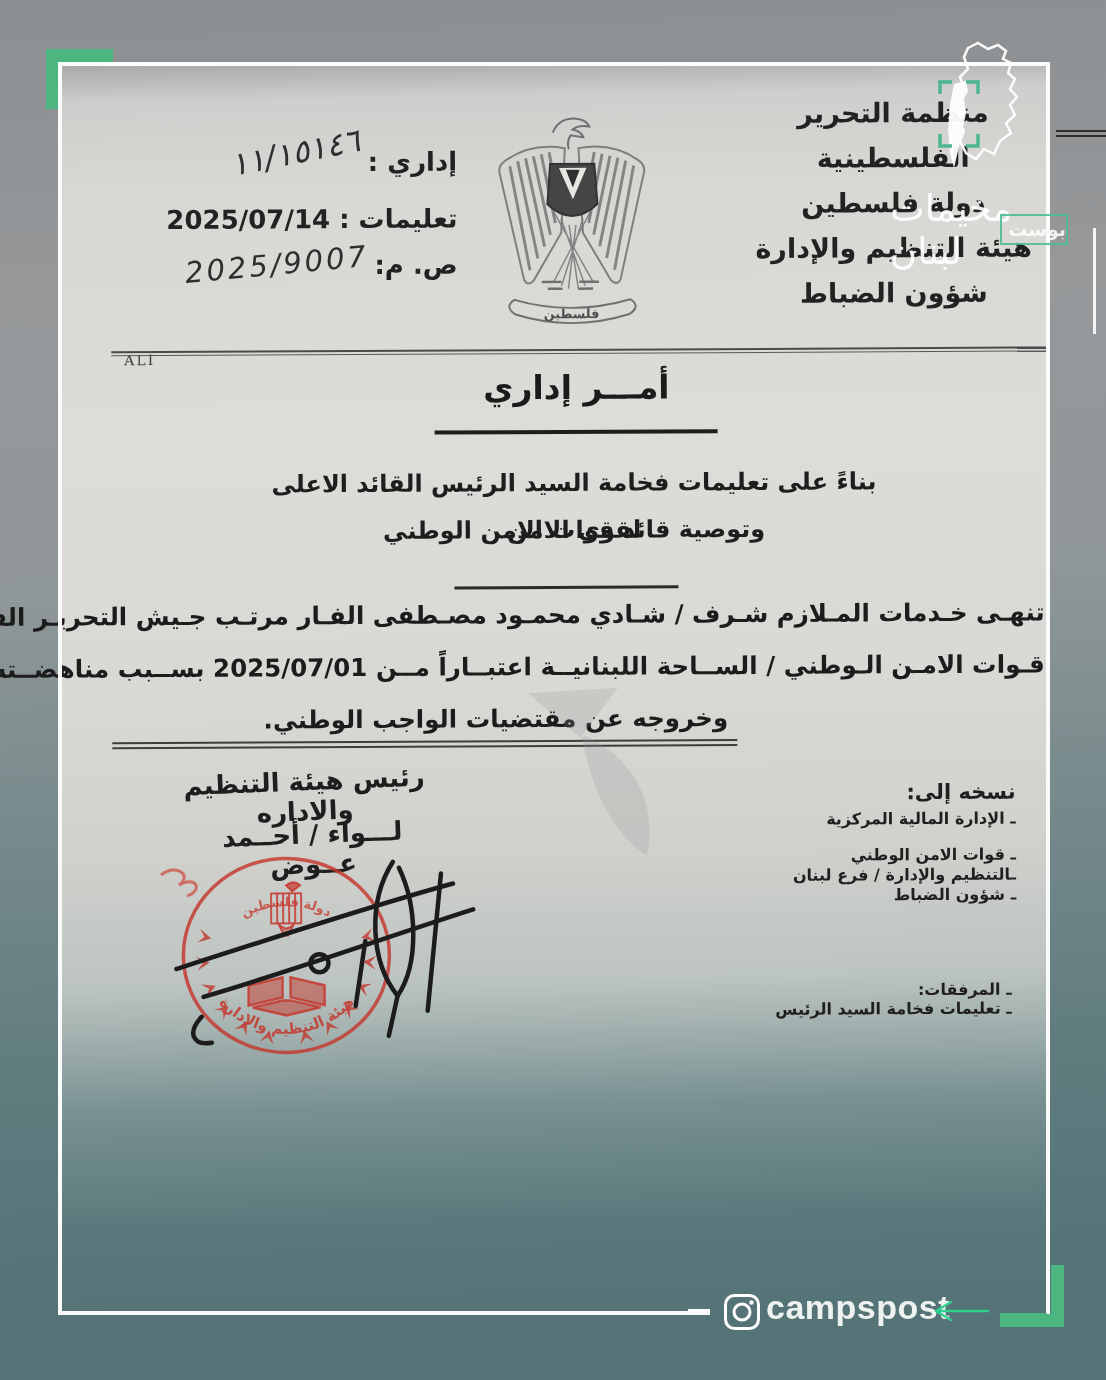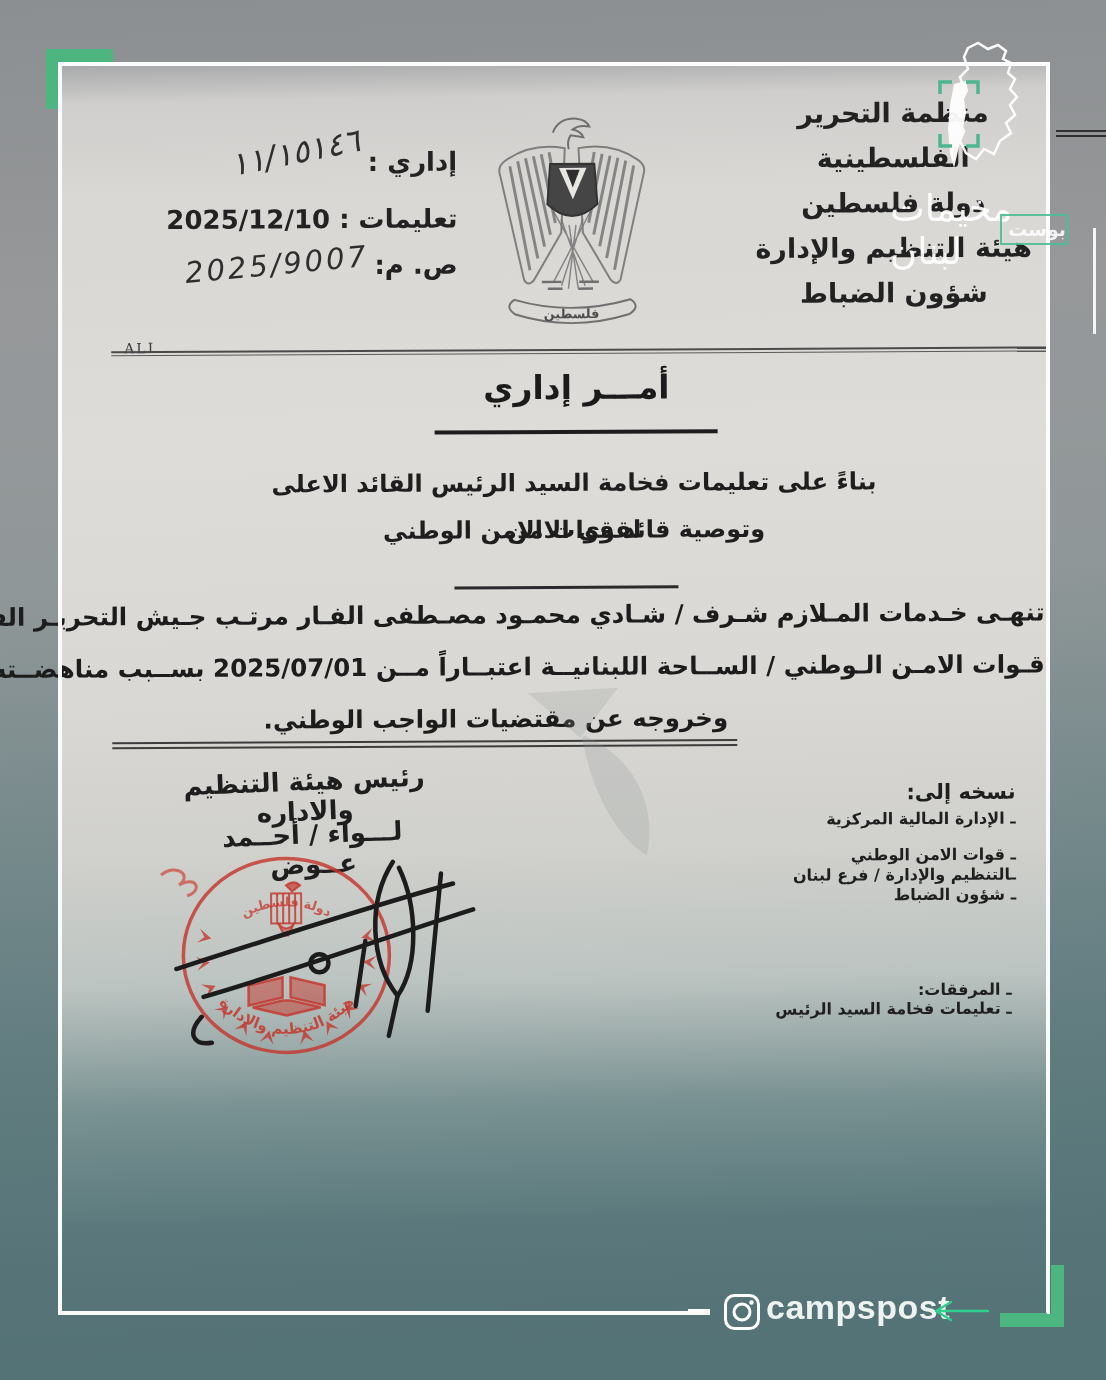--- a/index.html
+++ b/index.html
@@ -20,21 +20,21 @@
   .doc{left:0;top:0;width:1106px;height:1380px;z-index:3;transform:rotate(-0.3deg);color:#1e1e1e;}
   .org{left:746px;top:92px;width:300px;text-align:center;direction:rtl;font-weight:700;font-size:27px;line-height:45px;color:#222;}
   .meta{direction:rtl;text-align:right;white-space:nowrap;color:#222;}
   .meta .lbl{font-weight:700;font-size:26px;}
   .hand{display:inline-block;font-style:italic;font-weight:400;color:#2e2e2e;}
   .row-num{left:160px;top:140px;width:300px;}
   .row-num .hand{font-size:32px;transform:rotate(-11deg) translateY(-8px);letter-spacing:2px;}
   .row-date{left:160px;top:203px;width:300px;font-weight:700;font-size:26px;}
   .row-ref{left:160px;top:246px;width:300px;}
   .row-ref .hand{font-size:29px;transform:rotate(-5deg);letter-spacing:3px;}
-  .ali{left:126px;top:338px;font-family:"DejaVu Serif",serif;font-size:14px;letter-spacing:2px;color:#3a3a3a;}
+  .ali{left:126px;top:350px;font-family:"DejaVu Serif",serif;font-size:14px;letter-spacing:2px;color:#3a3a3a;}
   .rule-dbl{left:113px;top:349px;width:935px;height:5px;border-top:2px solid #4a4a4a;border-bottom:1px solid #5a5a5a;box-sizing:border-box;}
   .title{left:430px;top:368px;width:296px;text-align:center;direction:rtl;font-weight:700;font-size:33px;color:#1b1b1b;}
   .title-rule{left:436px;top:430px;width:283px;height:4px;background:#1d1d1d;}
   .intro{left:262px;top:460px;width:626px;text-align:center;direction:rtl;font-weight:700;font-size:24px;line-height:47px;}
   .short-rule{left:455px;top:586px;width:224px;height:3px;background:#2a2a2a;}
   .bodyline{direction:rtl;text-align:right;white-space:nowrap;font-weight:700;font-size:24.5px;color:#1c1c1c;}
   .b1{right:61px;top:600px;}
   .b2{right:61px;top:652px;}
   .b3{right:378px;top:704px;}
   .rule-dbl2{left:112px;top:740px;width:625px;height:7px;border-top:2px solid #3d3d3d;border-bottom:2px solid #3d3d3d;box-sizing:border-box;}
@@ -79,21 +79,21 @@
     <div>هيئة التنظيم والإدارة</div>
     <div>شؤون الضباط</div>
   </div>
 
   <div class="abs meta row-num">
     <span class="lbl">إداري :</span>
     <span class="hand">١١/١٥١٤٦</span>
   </div>
   <div class="abs meta row-date">
     <span class="lbl">تعليمات :</span>
-    <span>2025/12/10</span>
+    <span>2025/07/14</span>
   </div>
   <div class="abs meta row-ref">
     <span class="lbl">ص. م:</span>
     <span class="hand">2025/9007</span>
   </div>
 
   <svg class="abs" style="left:487px;top:112px;" width="172" height="218" viewBox="0 0 175 220">
     <g fill="none" stroke="#6f6f6f" stroke-width="2">
       <path d="M70,20 Q76,5 94,6 Q104,7 107,14 Q96,12 90,17 Q99,19 101,25 L88,23 Q84,29 86,37"></path>
       <path d="M82,36 Q48,30 22,48 Q13,54 16,63 L40,170 Q44,177 50,170 L78,122 Z" opacity=".85"></path>

